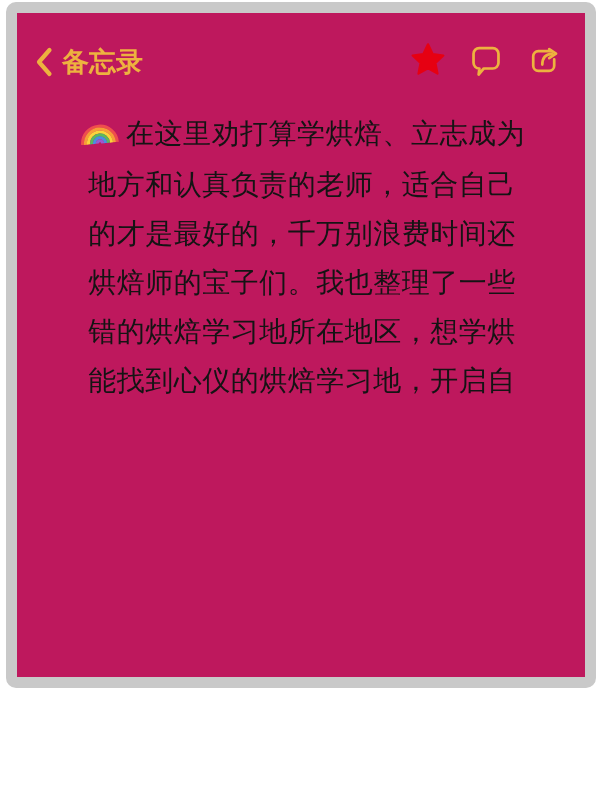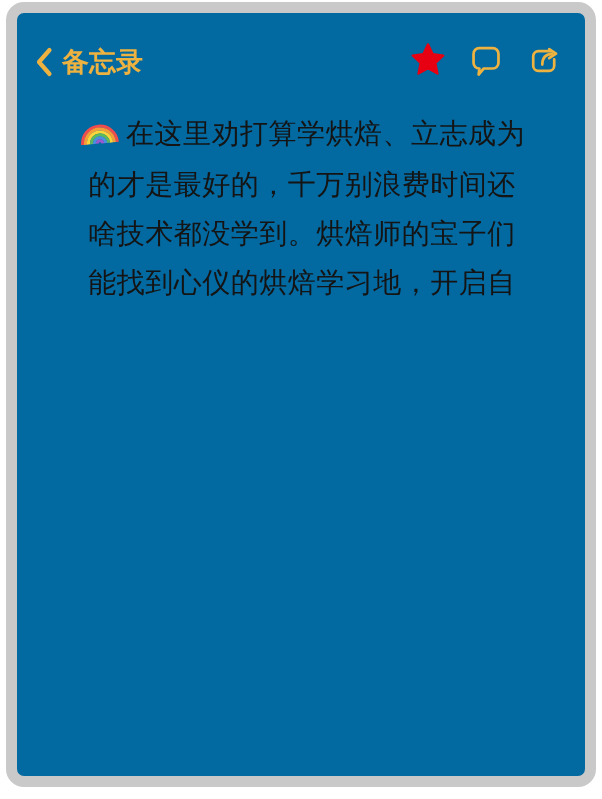--- a/index.html
+++ b/index.html
@@ -12,25 +12,25 @@
     position: relative;
     background: #ffffff;
     overflow: hidden;
     font-family: "Liberation Sans", sans-serif;
   }
   .card {
     position: absolute;
     left: 6px;
     top: 2px;
     width: 590px;
-    height: 785px;
+    height: 686px;
     box-sizing: border-box;
     border: 11px solid #c9c9c9;
-    border-radius: 18px;
-    background: #0369a1;
+    border-radius: 10px;
+    background: #be185d;
     overflow: hidden;
   }
   .header {
     display: flex;
     justify-content: space-between;
     align-items: center;
     margin: 28px 22px 0 18px;
     height: 42px;
   }
   .back {
@@ -127,18 +127,20 @@
             <path d="M3.4 21 A16.6 16.6 0 0 1 36.6 21" fill="none" stroke="#ef4d4d" stroke-width="2.9"></path>
             <path d="M6.2 21 A13.8 13.8 0 0 1 33.8 21" fill="none" stroke="#f79d38" stroke-width="2.9"></path>
             <path d="M9 21 A11 11 0 0 1 31 21" fill="none" stroke="#f9d43b" stroke-width="2.9"></path>
             <path d="M11.8 21 A8.2 8.2 0 0 1 28.2 21" fill="none" stroke="#5cb85c" stroke-width="2.9"></path>
             <path d="M14.6 21 A5.4 5.4 0 0 1 25.4 21" fill="none" stroke="#4a8fe2" stroke-width="2.9"></path>
             <path d="M17.4 21 A2.6 2.6 0 0 1 22.6 21" fill="none" stroke="#9b59d0" stroke-width="2.9"></path>
           </g>
         </svg>
       </span><span>在这里劝打算学烘焙、立志成为</span>
     </div>
+    <div class="line">地方和认真负责的老师，适合自己</div>
     <div class="line">的才是最好的，千万别浪费时间还</div>
-    <div class="line">啥技术都没学到。烘焙师的宝子们</div>
+    <div class="line">烘焙师的宝子们。我也整理了一些</div>
+    <div class="line">错的烘焙学习地所在地区，想学烘</div>
     <div class="line">能找到心仪的烘焙学习地，开启自</div>
   </div>
 
 </div>
 
 </body></html>

